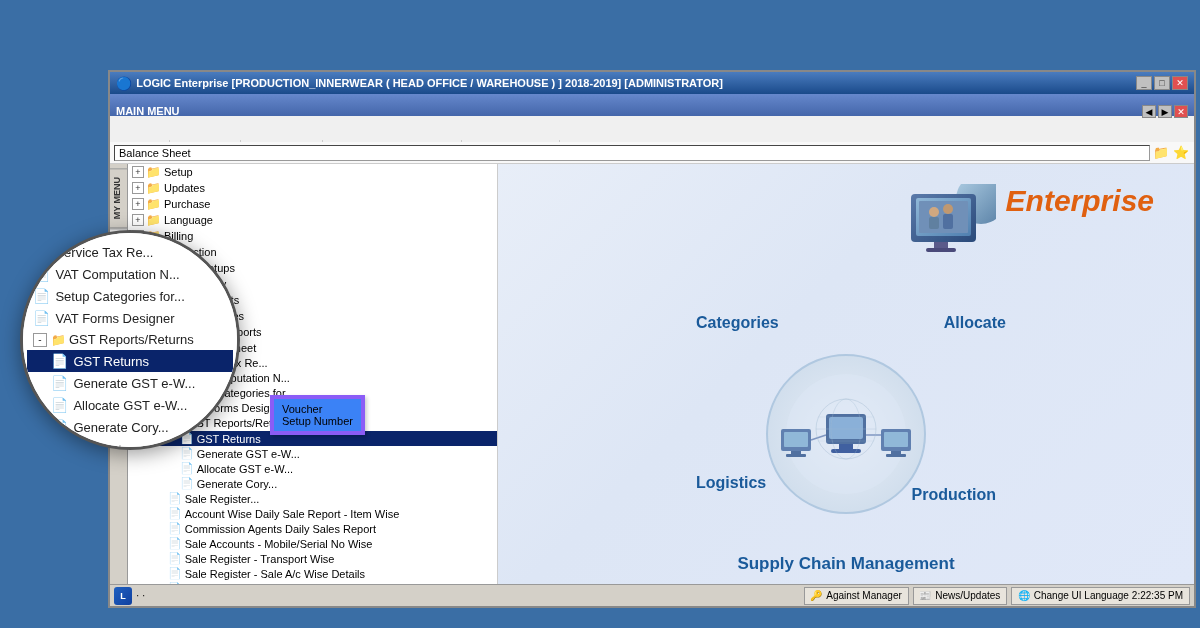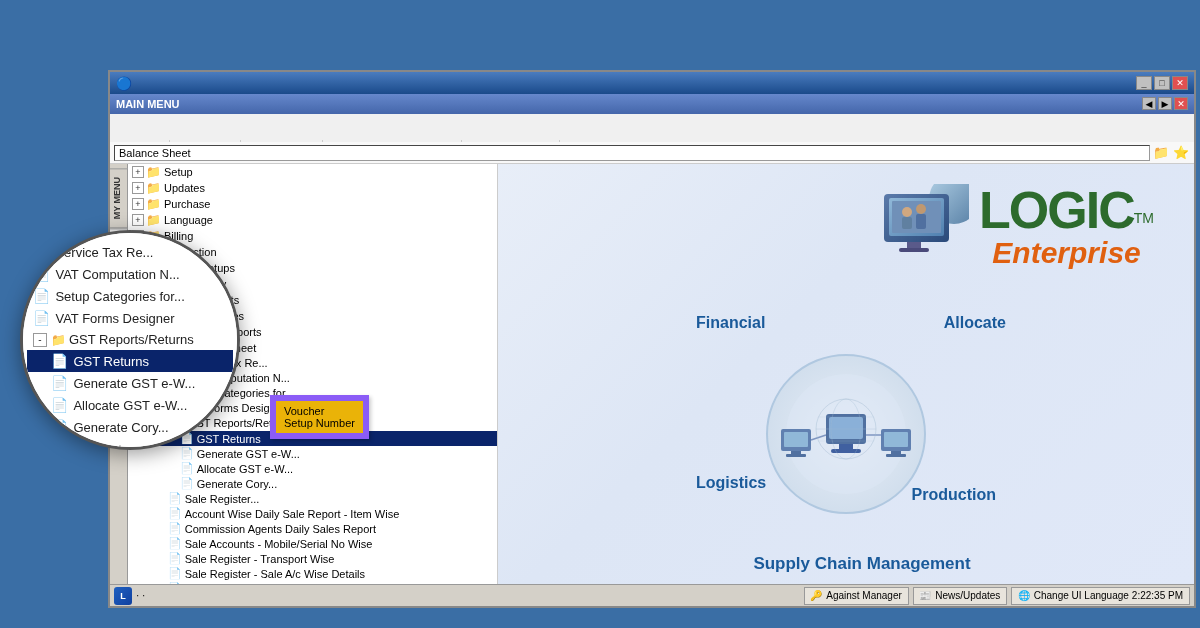--- a/index.html
+++ b/index.html
@@ -217,22 +217,22 @@
     }
     .mag-item.selected { background: #0a246a; color: white; }
     .mag-item .doc-icon { font-size: 14px; margin-right: 5px; }
     .mag-item .expand-btn { width: 14px; height: 14px; margin-right: 4px; font-size: 10px; }
 
     
     .voucher-popup {
       position: absolute;
       top: 395px;
       left: 270px;
-      background: #eab308;
-      border: 6px solid #8b5cf6;
+      background: #3b82f6;
+      border: 4px solid #8b5cf6;
       padding: 4px 8px;
       font-size: 11px;
       z-index: 200;
       box-shadow: 2px 2px 4px rgba(0,0,0,0.2);
     }
 
     
     .main-content {
       flex: 1;
       background: linear-gradient(135deg, #e8eef8 0%, #dde6f5 40%, #e0e8f8 100%);
@@ -316,21 +316,20 @@
     
     .supply-chain-label {
       position: absolute;
       bottom: 10px;
       left: 50%;
       transform: translateX(-50%);
       font-size: 17px;
       font-weight: bold;
       color: #1a5a9a;
       white-space: nowrap;
-      margin-left: 16px;
     }
 
     
     .status-bar {
       position: absolute;
       bottom: 0;
       left: 0;
       right: 0;
       height: 22px;
       background: #d4d0c8;
@@ -373,29 +372,30 @@
 </head>
 <body>
 
 <div style="position:absolute;top:0;left:0;right:0;bottom:0;background:#3a6ea5;"></div>
 
 <div class="main-window">
 
   <div class="title-bar" style="position:absolute;top:0;left:0;right:0;z-index:10;">
     <div style="display:flex;align-items:center;gap:4px;">
       <span style="font-size:13px;">🔵</span>
+      <span class="title-bar-text">LOGIC Enterprise [PRODUCTION_INNERWEAR ( HEAD OFFICE / WAREHOUSE ) ] 2018-2019] [ADMINISTRATOR]</span>
     </div>
     <div class="title-bar-buttons">
       <div class="title-btn">_</div>
       <div class="title-btn">□</div>
       <div class="title-btn close-btn">✕</div>
     </div>
   </div>
 
-  <div style="position:absolute;top:22px;left:0;right:0;height:20px;background:linear-gradient(to bottom,#6688cc,#4466aa);display:flex;align-items:flex-end;padding:4px 6px;">
+  <div style="position:absolute;top:22px;left:0;right:0;height:20px;background:linear-gradient(to bottom,#6688cc,#4466aa);display:flex;align-items:flex-start;padding:11px 6px;">
     <span style="color:white;font-size:11px;font-weight:bold;">MAIN MENU</span>
     <div style="margin-left:auto;display:flex;gap:2px;">
       <div style="width:14px;height:13px;background:#c0c0c0;border:1px solid #888;font-size:9px;display:flex;align-items:center;justify-content:center;cursor:pointer;">◀</div>
       <div style="width:14px;height:13px;background:#c0c0c0;border:1px solid #888;font-size:9px;display:flex;align-items:center;justify-content:center;cursor:pointer;">▶</div>
       <div style="width:14px;height:13px;background:#e05050;border:1px solid #888;font-size:9px;display:flex;align-items:center;justify-content:center;cursor:pointer;color:white;">✕</div>
     </div>
   </div>
 
   <div class="toolbar" style="position:absolute;top:42px;left:0;right:0;">
     <button class="toolbar-btn">◀</button>
@@ -621,30 +621,27 @@
                 <stop offset="100%" stop-color="#2a4a7a"></stop>
               </linearGradient>
               <linearGradient id="screenGrad" x1="0" y1="0" x2="1" y2="1">
                 <stop offset="0%" stop-color="#90b8d8"></stop>
                 <stop offset="100%" stop-color="#5080b0"></stop>
               </linearGradient>
             </defs>
           </svg>
         </div>
         <div class="logic-logo">
-          <div>
-            <span class="logic-text">LOGIC</span><span class="logic-tm">TM</span>
-          </div>
           <div class="enterprise-text">Enterprise</div>
         </div>
       </div>
 
       <div class="hub-diagram">
 
-        <div class="hub-label" style="top:30px;left:20px;">Financial</div>
+        <div class="hub-label" style="top:30px;left:20px;">Categories</div>
         <div class="hub-label" style="top:30px;right:10px;">Allocate</div>
         <div class="hub-label" style="bottom:92px;left:20px;">Logistics</div>
         <div class="hub-label" style="bottom:80px;right:20px;">Production</div>
 
         <div class="hub-center">
 
           <svg width="140" height="130" viewBox="0 0 140 130">
 
             <circle cx="70" cy="65" r="60" fill="#dde8f5" opacity="0.5"></circle>
 

